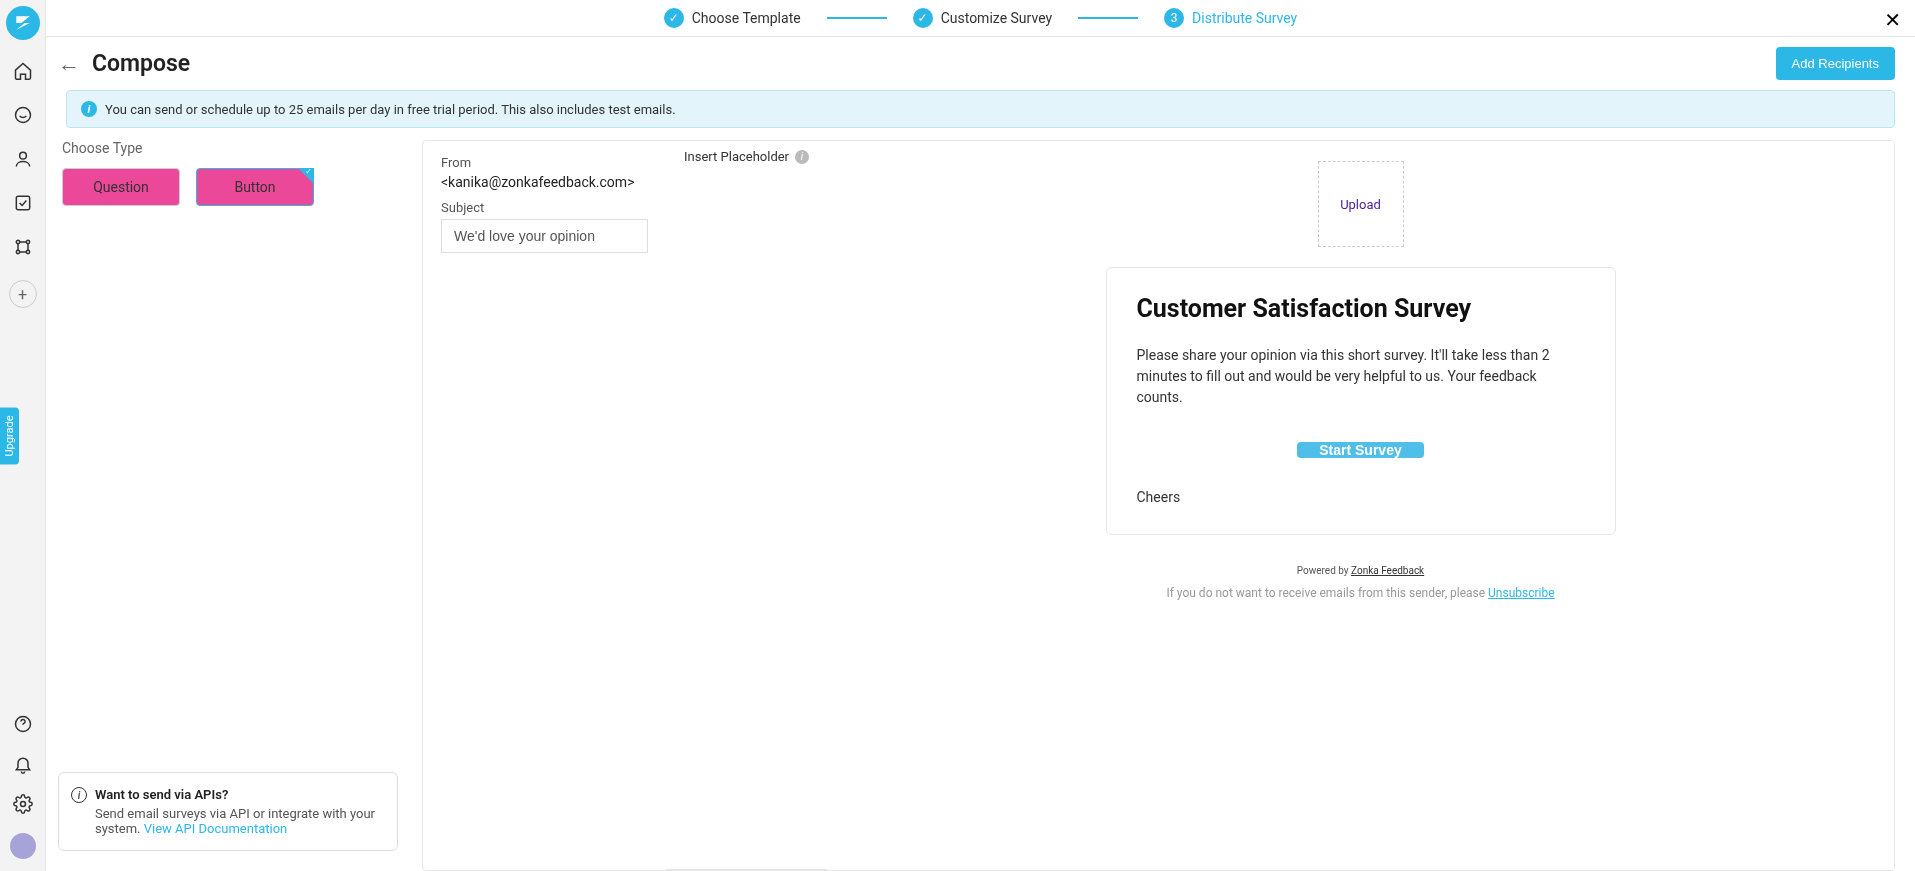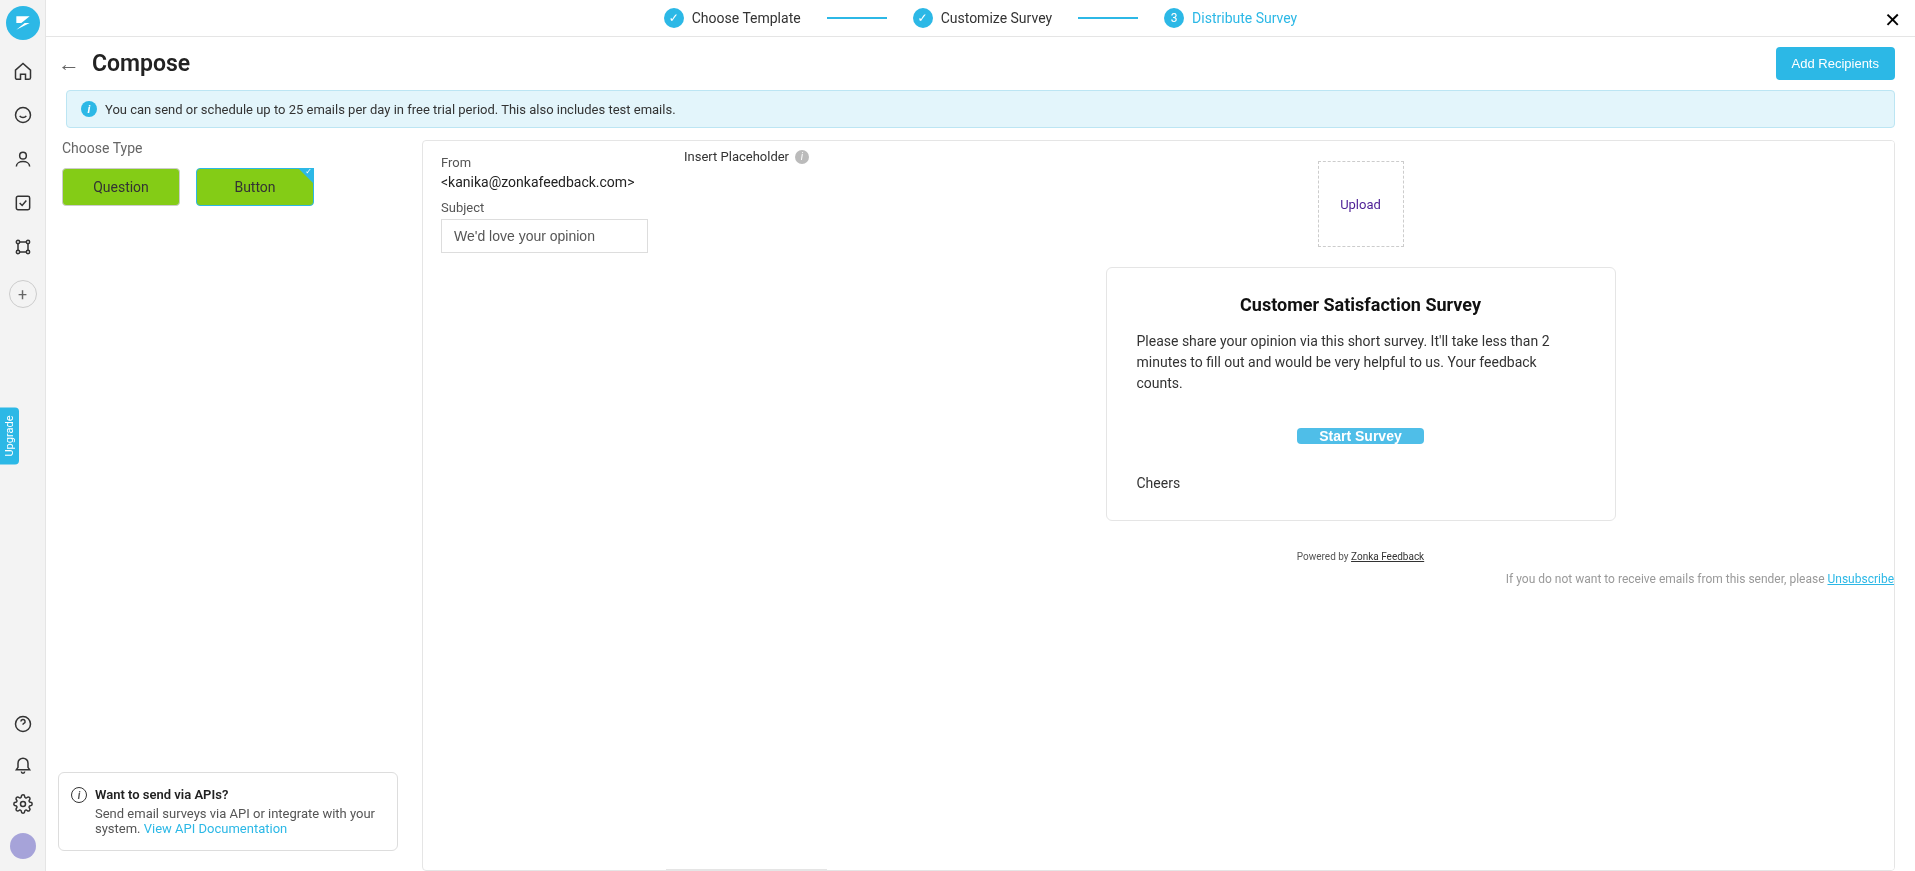--- a/index.html
+++ b/index.html
@@ -40,21 +40,21 @@
 
 
 .info-banner { margin: 0 20px 12px 20px; background: #e3f5fb; border: 1px solid #bce5f3; border-radius: 4px; padding: 10px 14px; display: flex; align-items: center; gap: 8px; font-size: 13px; color: #333; }
 .info-icon { width: 16px; height: 16px; background: #2cb8e6; border-radius: 50%; color: white; display: flex; align-items: center; justify-content: center; font-size: 11px; font-weight: bold; font-style: italic; }
 
 
 .content { flex: 1; display: flex; padding: 0 20px 0 12px; gap: 24px; overflow: hidden; }
 .left-col { width: 340px; display: flex; flex-direction: column; }
 .choose-type-label { font-size: 14px; color: #666; margin-bottom: 12px; margin-left: 4px; }
 .type-buttons { display: flex; gap: 16px; margin-left: 4px; }
-.type-btn { flex: 0 0 118px; padding: 10px 0; text-align: center; border: 1px solid #ccc; border-radius: 4px; font-size: 14px; cursor: pointer; background: #84cc16; position: relative; }
+.type-btn { flex: 0 0 118px; padding: 10px 0; text-align: center; border: 1px solid #ccc; border-radius: 4px; font-size: 14px; cursor: pointer; background: #ec4899; position: relative; }
 .type-btn.selected { border-color: #2cb8e6; }
 .type-btn.selected::after { content: ''; position: absolute; top: -1px; right: -1px; width: 0; height: 0; border-style: solid; border-width: 0 16px 16px 0; border-color: transparent #2cb8e6 transparent transparent; }
 .type-btn.selected::before { content: '✓'; position: absolute; top: -2px; right: 1px; color: white; font-size: 8px; z-index: 2; }
 
 .api-card { margin-top: auto; border: 1px solid #ddd; border-radius: 6px; padding: 14px 14px 14px 36px; position: relative; font-size: 13px; color: #555; margin-bottom: 20px; }
 .api-card .api-icon { position: absolute; left: 12px; top: 14px; width: 16px; height: 16px; border: 1.5px solid #333; border-radius: 50%; display: flex; align-items: center; justify-content: center; font-size: 10px; font-style: italic; font-weight: bold; }
 .api-card .api-title { font-weight: 600; color: #222; margin-bottom: 4px; }
 .api-link { color: #2cb8e6; text-decoration: none; }
 
 
@@ -63,27 +63,27 @@
 .form-label { font-size: 13px; color: #555; margin-bottom: 4px; display: block; }
 .from-val { font-size: 14px; color: #222; margin-bottom: 10px; }
 .subject-input { width: 100%; border: 1px solid #ddd; border-radius: 0; padding: 8px 12px; font-size: 14px; color: #555; }
 .insert-ph-row { text-align: right; padding: 8px 18px 8px 18px; font-size: 13px; color: #333; border-bottom: 1px solid #e5e5e5; }
 .insert-ph { display: inline-flex; align-items: center; gap: 6px; cursor: pointer; }
 .insert-ph-i { width: 14px; height: 14px; border-radius: 50%; background: #bbb; color: white; display: flex; align-items: center; justify-content: center; font-size: 10px; font-style: italic; }
 
 .email-preview { flex: 1; overflow-y: auto; padding: 20px 0 30px 0; text-align: center; background: #fff; }
 .upload-box { width: 86px; height: 86px; border: 1px dashed #ccc; display: inline-flex; align-items: center; justify-content: center; font-size: 13px; color: #4c1d95; cursor: pointer; }
 .email-card { max-width: 510px; margin: 20px auto 0 auto; border: 1px solid #e5e5e5; border-radius: 6px; padding: 26px 30px; text-align: left; }
-.email-card-title { text-align: center; font-size: 18px; font-weight: 700; color: #111; margin-bottom: 16px; }
+.email-card-title { font-size: 25px; font-weight: 700; color: #111; margin-bottom: 22px; }
 .email-card-body { font-size: 14px; color: #333; line-height: 1.5; margin-bottom: 34px; }
 .start-btn { display: block; margin: 0 auto 30px auto; background: #4fbee8; color: white; border: none; padding: 0 22px; border-radius: 4px; font-size: 14px; font-weight: 600; cursor: pointer; }
 .email-sign { font-size: 14px; color: #333; line-height: 1.4; }
 .powered { text-align: center; font-size: 10px; color: #555; margin-top: 30px; }
 .powered a { color: #333; text-decoration: underline; }
-.unsub-row { text-align: right; font-size: 12px; color: #999; margin-top: 10px; }
+.unsub-row { text-align: center; font-size: 12px; color: #999; margin-top: 10px; }
 .unsub-row a { color: #2cb8e6; text-decoration: underline; }
 
 svg { display: block; }
 </style>
 </head>
 <body>
 
 <div class="app">
 
   <div class="sidebar">

